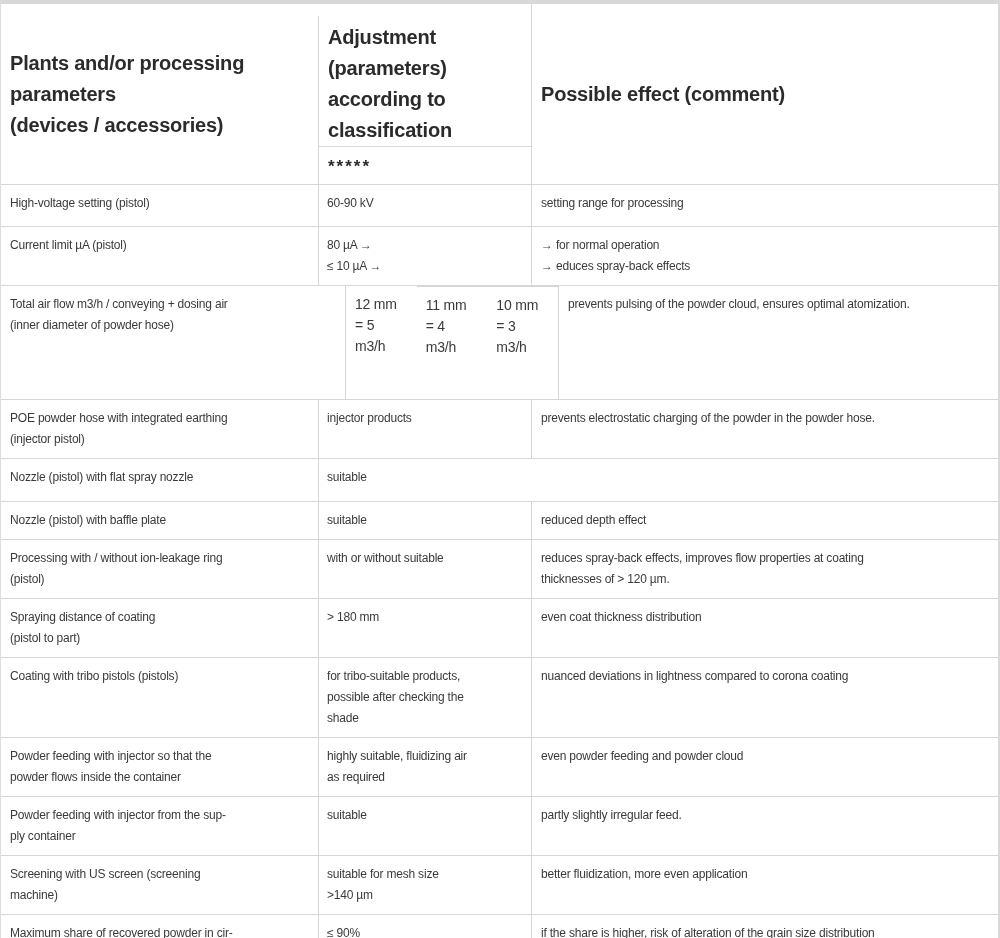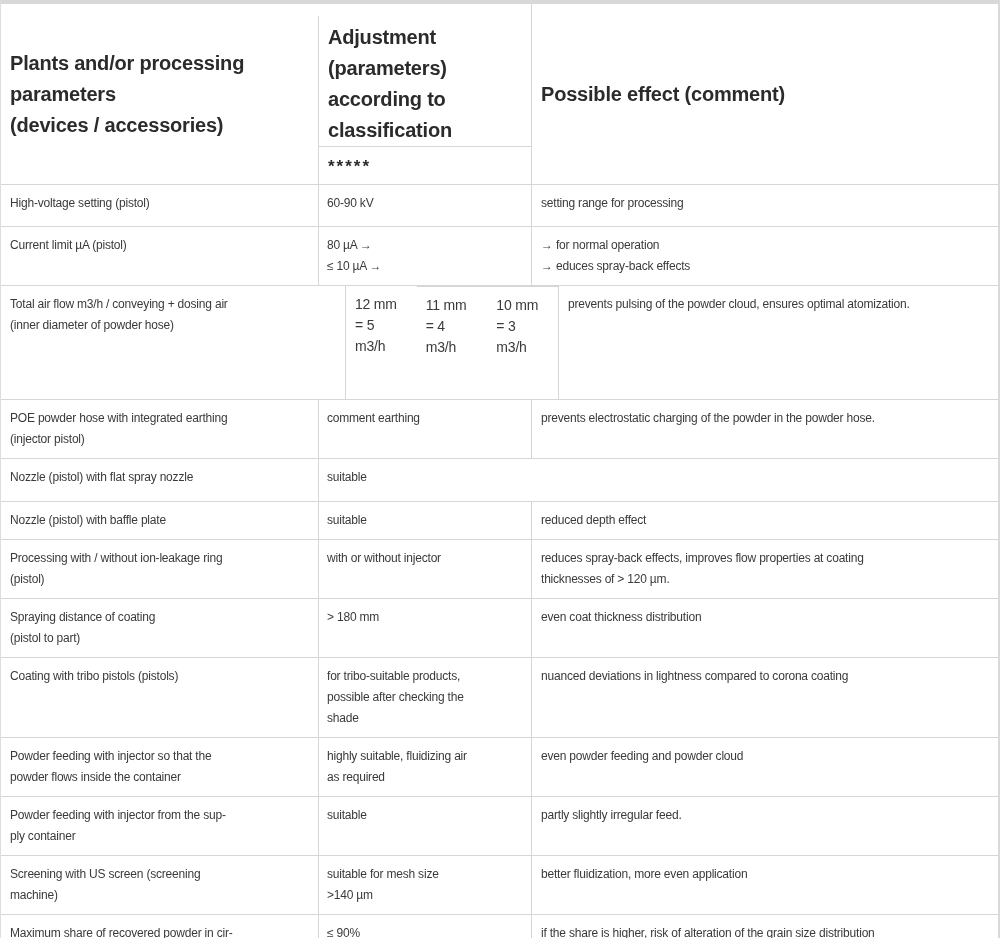--- a/index.html
+++ b/index.html
@@ -127,39 +127,39 @@
       <div class="subcell">12 mm = 5 m3/h</div>
       <div class="subcell">11 mm = 4 m3/h</div>
       <div class="subcell">10 mm = 3 m3/h</div>
     </div>
     <div class="c c3">prevents pulsing of the powder cloud, ensures optimal atomization.</div>
   </div>
 
   <div class="row" style="min-height:47px">
     <div class="c c1">POE powder hose with integrated earthing
 (injector pistol)</div>
-    <div class="c c2">comment earthing</div>
+    <div class="c c2">injector products</div>
     <div class="c c3">prevents electrostatic charging of the powder in the powder hose.</div>
   </div>
 
   <div class="row" style="min-height:43px">
     <div class="c c1">Nozzle (pistol) with flat spray nozzle</div>
     <div class="c c2">suitable</div>
   </div>
 
   <div class="row" style="min-height:38px">
     <div class="c c1">Nozzle (pistol) with baffle plate</div>
     <div class="c c2">suitable</div>
     <div class="c c3">reduced depth effect</div>
   </div>
 
   <div class="row" style="min-height:51px">
     <div class="c c1">Processing with / without ion-leakage ring
 (pistol)</div>
-    <div class="c c2">with or without injector</div>
+    <div class="c c2">with or without suitable</div>
     <div class="c c3">reduces spray-back effects, improves flow properties at coating
 thicknesses of &gt; 120 µm.</div>
   </div>
 
   <div class="row" style="min-height:47px">
     <div class="c c1">Spraying distance of coating
 (pistol to part)</div>
     <div class="c c2">&gt; 180 mm</div>
     <div class="c c3">even coat thickness distribution</div>
   </div>

